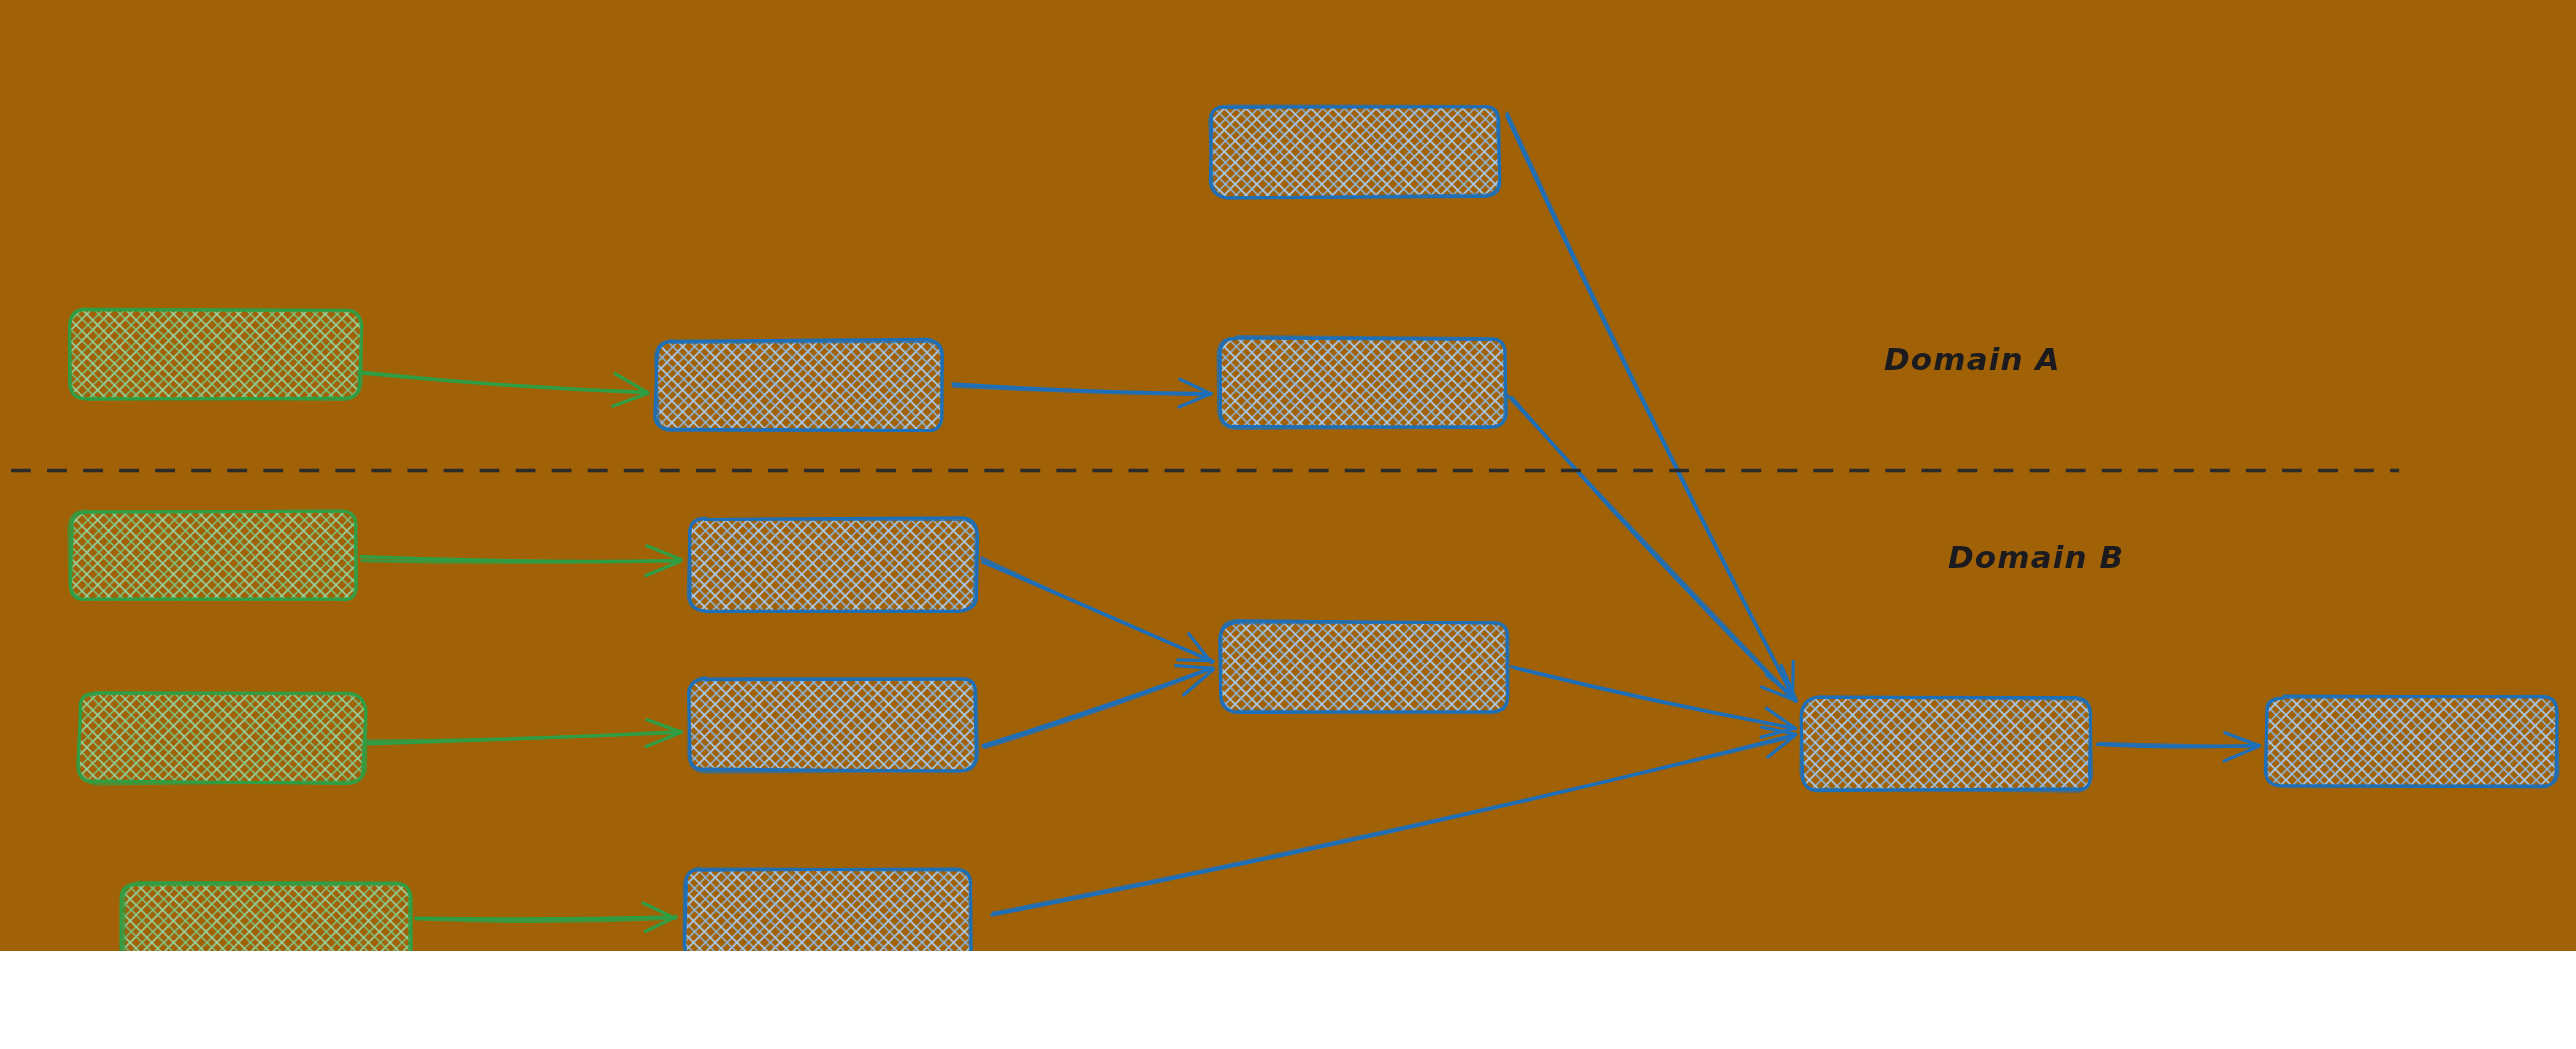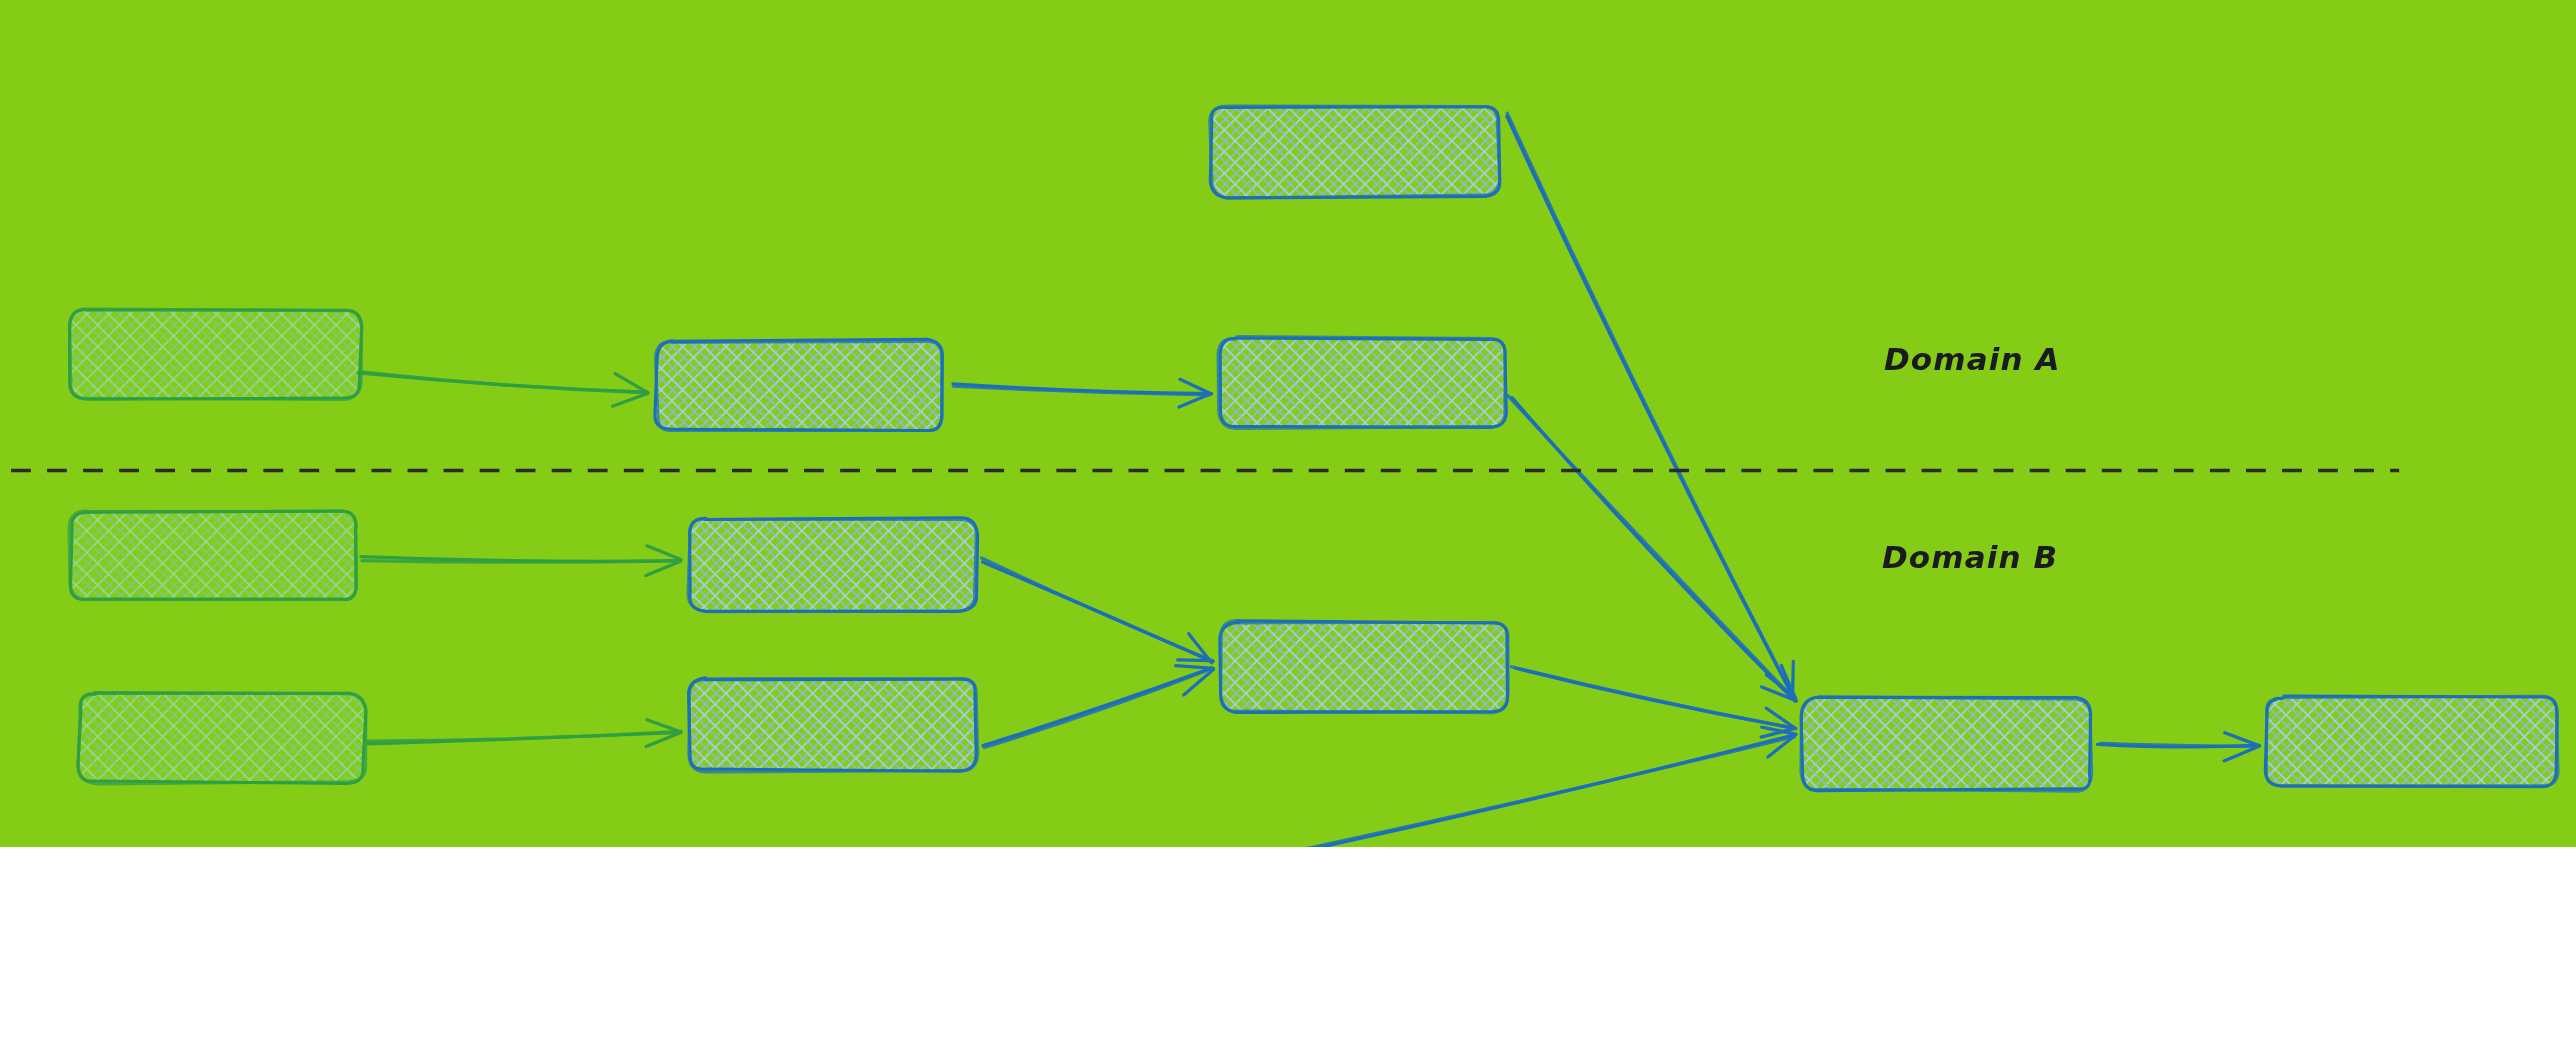--- a/index.html
+++ b/index.html
@@ -7,22 +7,22 @@
     margin: 0;
     padding: 0;
     background: #ffffff;
   }
   body {
     font-family: "DejaVu Sans", sans-serif;
   }
   #canvas-wrap {
     position: relative;
     width: 2576px;
-    height: 847px;
-    background: #84cc16;
+    height: 951px;
+    background: #a16207;
     overflow: hidden;
   }
   #diagram-svg {
     position: absolute;
     left: 0;
     top: 0;
     width: 2576px;
     height: 1049px;
     display: block;
   }
@@ -330,16 +330,16 @@
           <path d="M 2532.8,773.9 L 2818.6,772.5 Q 2838.8,772.2 2836.5,790.0 L 2838.2,856.0 Q 2838.1,873.5 2817.4,871.8 L 2533.5,872.0 Q 2513.7,873.1 2514.7,855.7 L 2515.1,789.3 Q 2513.5,774.6 2531.6,774.5" fill="none" stroke="#1d6fb8" stroke-width="3.4" stroke-linecap="round" stroke-linejoin="round" opacity="0.72"></path>
         </g>
       </g>
     <g id="divider-layer">
         <line x1="12" y1="522" x2="2662" y2="522" stroke="#2b2b2b" stroke-width="4" stroke-dasharray="22 18" stroke-linecap="butt"></line>
       </g>
   </svg>
 
   <span class="domain-label" id="label-domain-a" style="left: 1884px; top: 341px;">Domain A</span>
 
-  <span class="domain-label" id="label-domain-b" style="left: 1882px; top: 539px;">Domain B</span>
+  <span class="domain-label" id="label-domain-b" style="left: 1948px; top: 539px;">Domain B</span>
 
 </div>
 
 
 </body></html>

